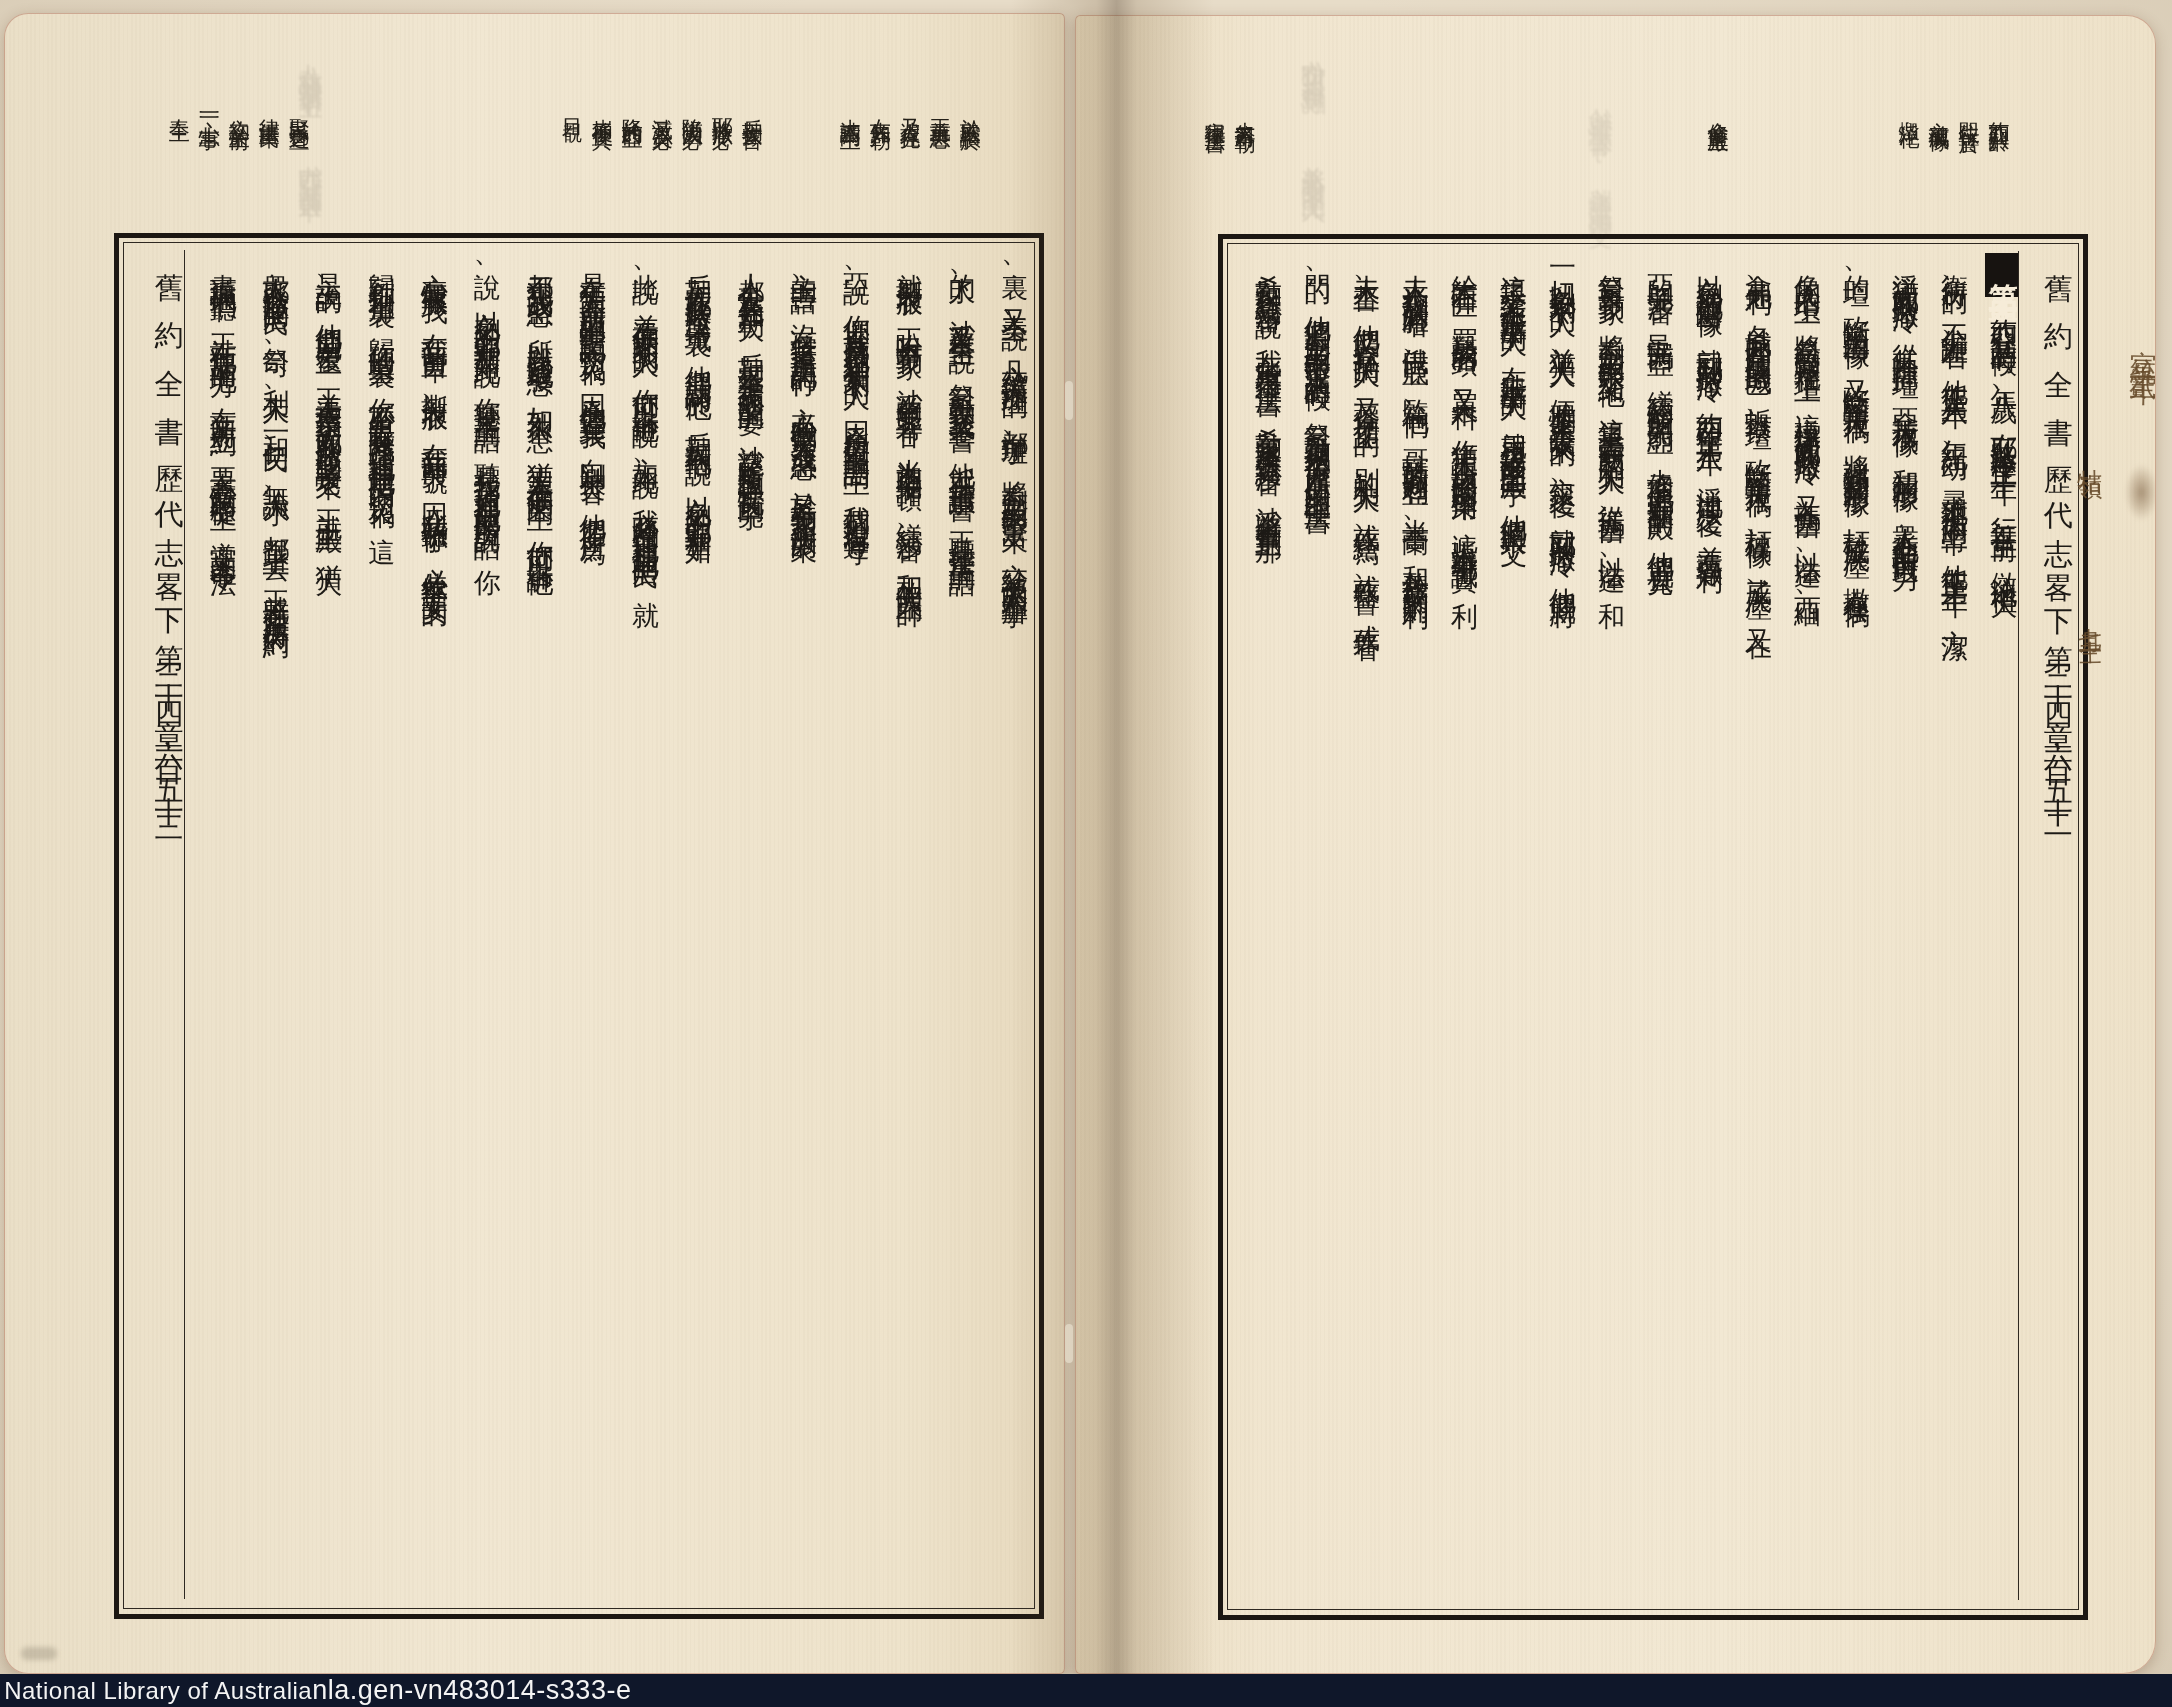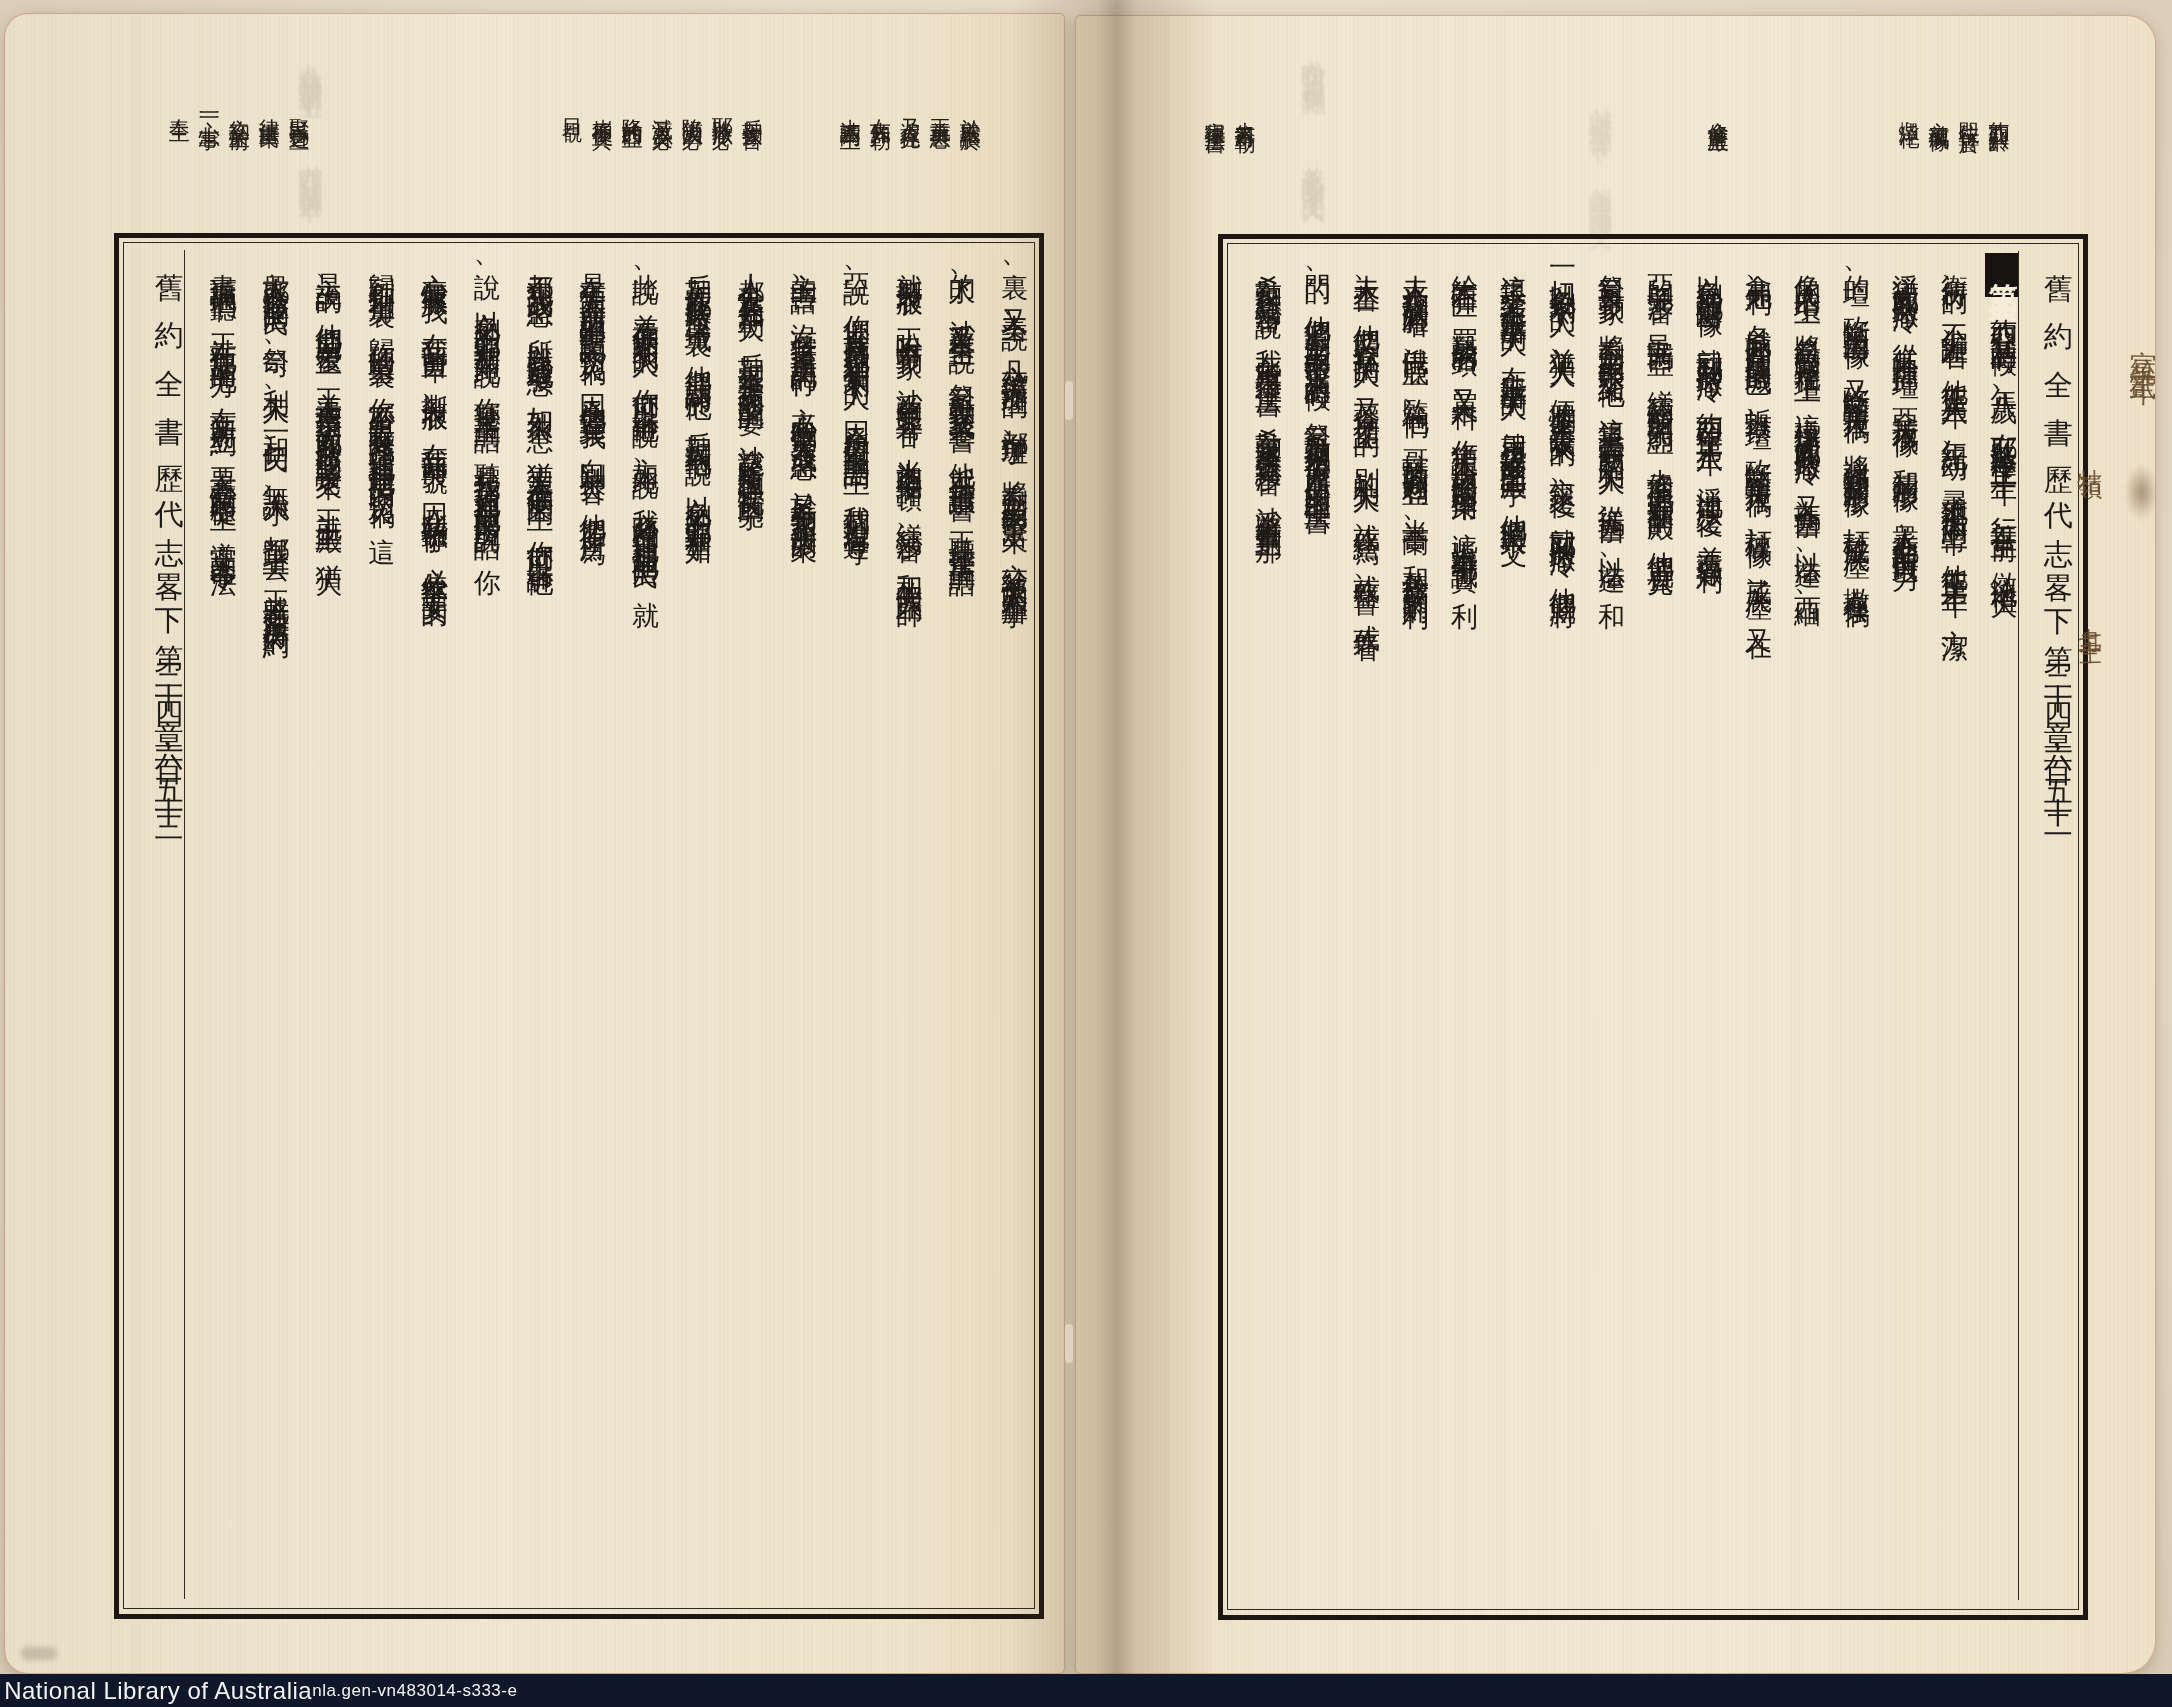--- a/index.html
+++ b/index.html
@@ -57,21 +57,21 @@
   .ghost{position:absolute;writing-mode:vertical-rl;text-orientation:upright;
     transform:scaleX(-1);opacity:.15;filter:blur(0.8px);color:#5f574a;
     font-size:24px;letter-spacing:4.2px;line-height:1.15;pointer-events:none;
     display:flex;flex-direction:row-reverse;gap:7.3px;}
   .ghost div{height:100%;}
   
   .footer-bar{position:absolute;left:0;bottom:0;width:2172px;height:33px;background:#0f172a;
     display:flex;align-items:center;justify-content:flex-start;
     font-family:"Liberation Sans","DejaVu Sans",sans-serif;color:#f4f4f4;}
   .footer-left{font-size:24px;margin-left:4.2px;letter-spacing:0.5px;}
-  .footer-right{font-size:17px;margin-right:5px;letter-spacing:0.5px;}
+  .footer-right{font-size:27px;margin-right:5px;letter-spacing:0.5px;}
 </style>
 </head>
 <body>
 
 <div class="backdrop-vignette"></div>
 
 <div class="page" id="page-left">
   <div class="page-texture"></div>
   <div class="ghost" style="left:292px;top:31px;height:198px;">
       <div>約西亞登基的時候年</div>

